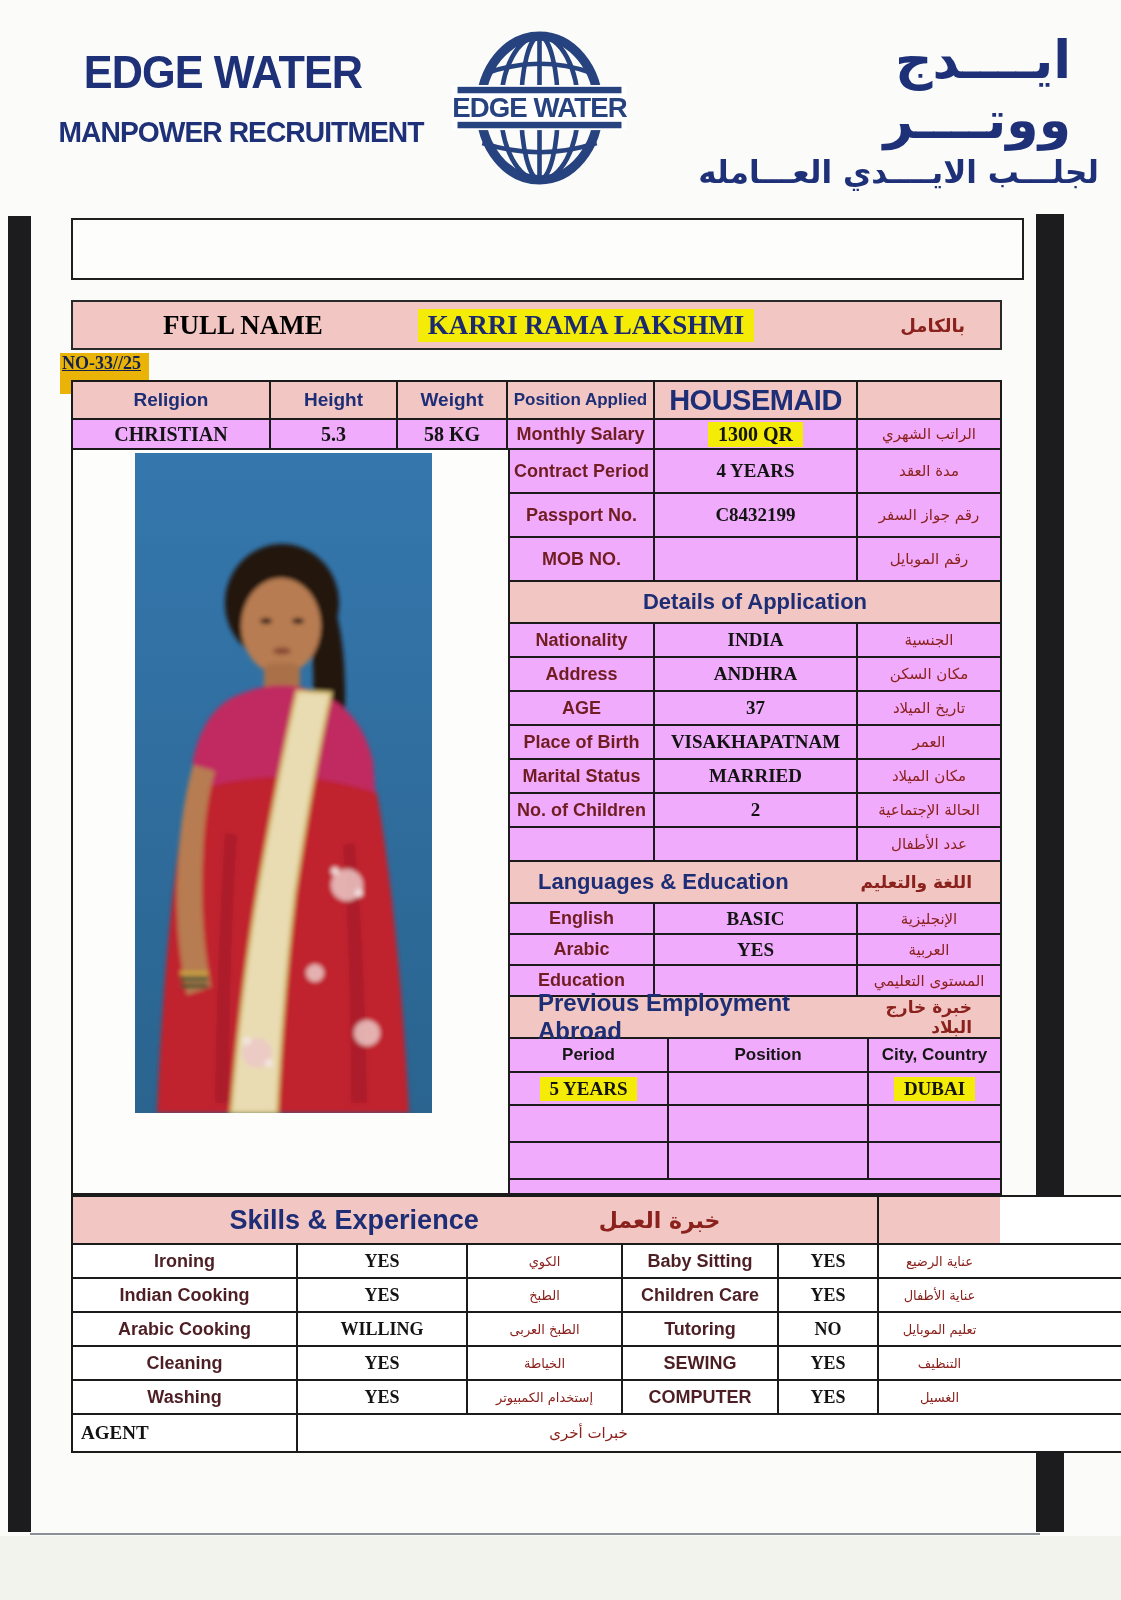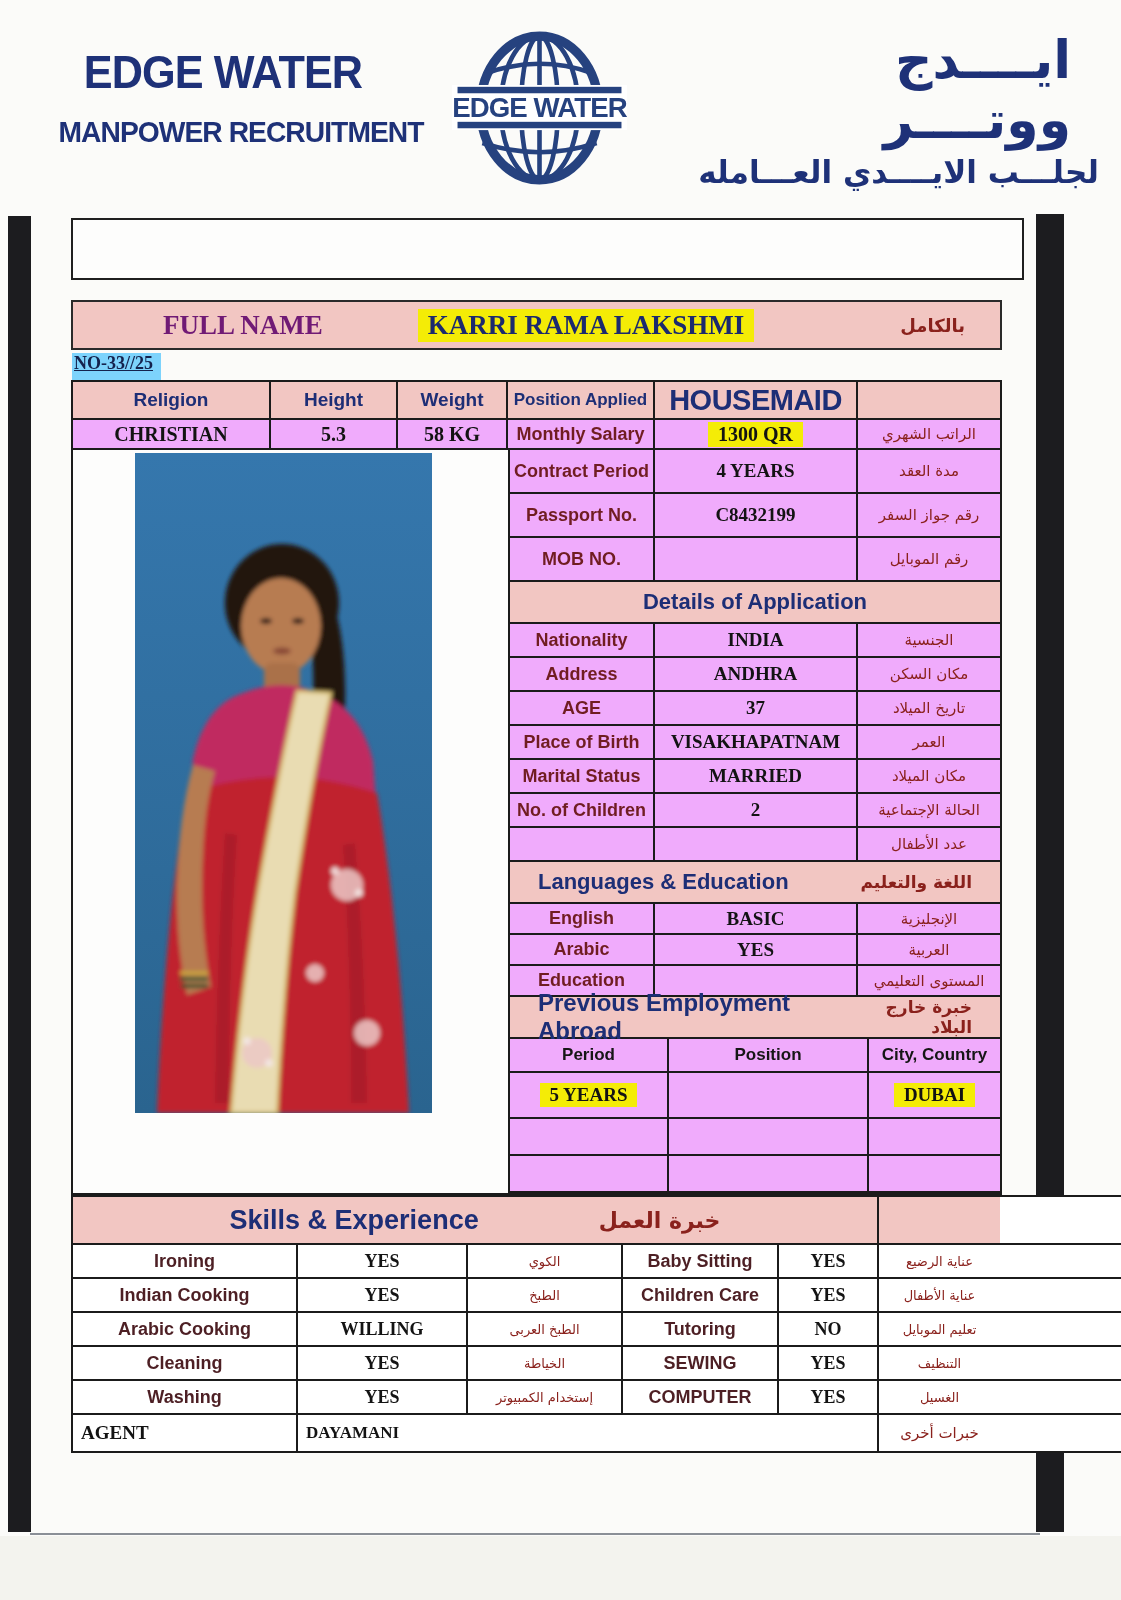--- a/index.html
+++ b/index.html
@@ -18,26 +18,26 @@
   
   .bar{position:absolute;background:#1c1c1f;}
   .bar-left{left:8px;top:216px;width:23px;height:1316px;}
   .bar-right{left:1036px;top:214px;width:28px;height:1318px;}
   .empty-box{position:absolute;left:71px;top:218px;width:949px;height:58px;border:2px solid #1f1f1f;background:#fdfdfc;}
   .bottom-line{position:absolute;left:30px;top:1533px;width:1010px;height:2px;background:#8a8f96;}
   .bottom-area{position:absolute;left:0;top:1536px;width:1121px;height:64px;background:#f3f3ee;}
   
   .fullname-row{position:absolute;left:71px;top:300px;width:931px;height:50px;background:#f2c6c2;
                 border:2px solid #2a2a2a;box-sizing:border-box;display:flex;align-items:center;}
-  .fullname-label{font-family:"Liberation Serif",serif;font-weight:bold;font-size:27px;color:#701a75;margin-left:90px;}
+  .fullname-label{font-family:"Liberation Serif",serif;font-weight:bold;font-size:27px;color:#000000;margin-left:90px;}
   .fullname-value{font-family:"Liberation Serif",serif;font-weight:bold;font-size:27px;color:#1b2a6e;margin-left:95px;}
   .fullname-ar{margin-left:auto;margin-right:35px;font-family:"DejaVu Sans",sans-serif;font-size:18px;font-weight:bold;color:#8a211c;direction:rtl;}
   .hl{background:#f4ec06;padding:1px 10px;}
-  .refno{position:absolute;left:72px;top:353px;font-family:"Liberation Serif",serif;font-weight:bold;font-size:18px;
-         color:#14224d;background:#7dd3fc;padding:0 8px 20px 2px;text-decoration:underline;}
+  .refno{position:absolute;left:60px;top:353px;font-family:"Liberation Serif",serif;font-weight:bold;font-size:18px;
+         color:#14224d;background:#eab308;padding:0 8px 20px 2px;text-decoration:underline;}
   
   .main-table{position:absolute;left:71px;top:380px;width:931px;height:815px;border:2px solid #1b1b1b;
               box-sizing:border-box;background:#f0abfc;}
   .t-row{display:grid;grid-template-columns:198px 127px 110px 147px 203px 142px;box-sizing:border-box;}
   .cell{border-right:2px solid #1b1b1b;box-sizing:border-box;display:flex;align-items:center;justify-content:center;overflow:hidden;}
   .cell:last-child{border-right:none;}
   .header6{height:38px;border-bottom:2px solid #1b1b1b;}
   .header6 .cell{background:#f2c6c2;color:#1d2e76;font-weight:bold;font-size:19px;}
   .header6 .pos-val{font-size:29px;letter-spacing:-.5px;}
   .row6{height:30px;border-bottom:2px solid #1b1b1b;}
@@ -57,21 +57,21 @@
   .c-label span{color:#701d21;font-weight:bold;font-size:18px;}
   .c-value span{font-family:"Liberation Serif",serif;font-weight:bold;font-size:19px;color:#131313;}
   .sec-head{background:#f2c6c2;display:flex;align-items:center;justify-content:center;height:42px;
             color:#1d2e76;font-weight:bold;font-size:22px;}
   .sec-head.split{justify-content:space-between;padding:0 28px;}
   .sec-head .ar{font-size:17px;font-weight:bold;}
   .emp-head,.r-emp{display:grid;grid-template-columns:159px 200px 131px;}
   .emp-head{height:34px;}
   .emp-head .cell span{font-size:17px;font-weight:bold;color:#161616;}
   #emp-rows .r-emp{height:37px;}
-  #emp-rows .r-emp:first-child{height:46px;}
+  #emp-rows .r-emp:first-child{height:33px;}
   .c-emp span{font-family:"Liberation Serif",serif;font-weight:bold;font-size:19px;color:#131313;}
   
   .skills-table{position:absolute;left:71px;top:1195px;width:1116px;height:258px;border:2px solid #1b1b1b;
                 box-sizing:border-box;background:#fff;}
   .skills-head{display:grid;grid-template-columns:806px 121px;height:48px;border-bottom:2px solid #1b1b1b;box-sizing:border-box;}
   .skills-head .cell{background:#f2c6c2;}
   .skills-title-cell{display:flex;align-items:center;justify-content:center;gap:120px;}
   .skills-title{color:#1d2e76;font-weight:bold;font-size:27px;}
   .skills-title-ar{font-size:22px;font-weight:bold;color:#8a211c;}
   .r-skill{display:grid;grid-template-columns:225px 170px 155px 156px 100px 121px;height:34px;border-bottom:2px solid #1b1b1b;box-sizing:border-box;}
@@ -541,21 +541,18 @@
           <div class="cell c-skill-ar ar">
             <span>الغسيل</span>
           </div>
         </div>
       </div>
     <div class="agent-row">
       <div class="cell">
           <span class="agent-label">AGENT</span>
         </div>
       <div class="cell">
-          <span class="agent-value" style="font-size:17px;">DAYAMANI</span>
-        </div>
-      <div class="cell">
           <span class="ar">خبرات أخرى</span>
         </div>
     </div>
   </div>
 
 </div>
 
 </body></html>

